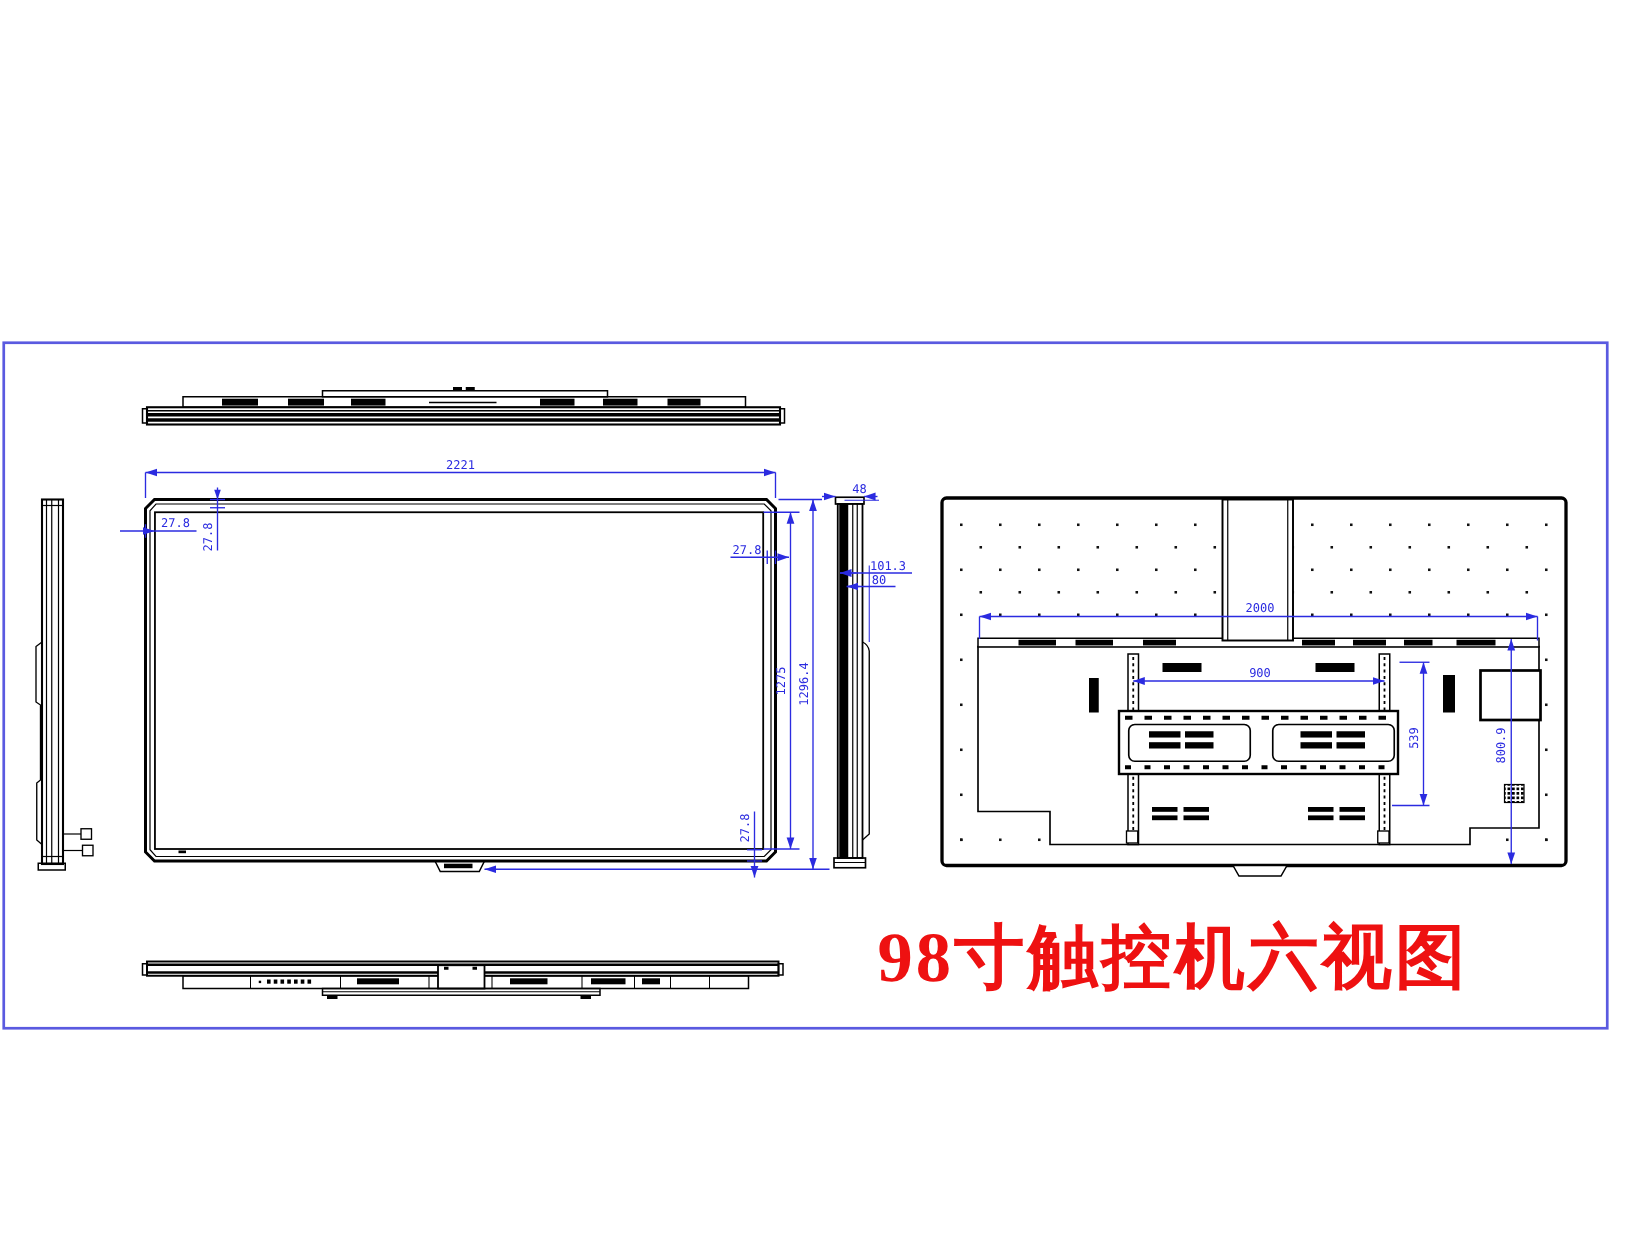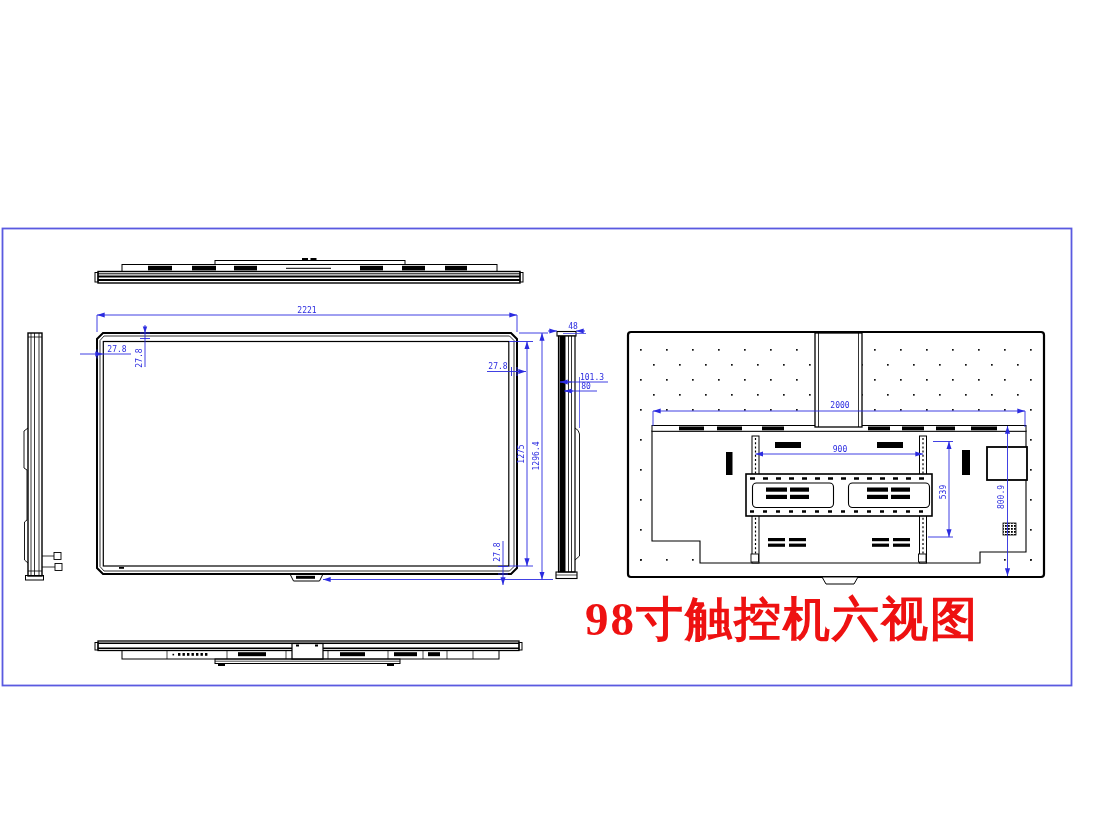--- a/index.html
+++ b/index.html
@@ -1,20 +1,20 @@
 <!DOCTYPE html>
 <html><head>
 <meta charset="utf-8">
 <style>
   html,body{margin:0;padding:0;background:#ffffff;}
   .page{position:relative;width:1095px;height:705px;background:#fff;overflow:hidden;
         font-family:"Liberation Sans","DejaVu Sans",sans-serif;}
   svg{position:absolute;left:0;top:0;}
   .dwg-title{
-    position:absolute;left:585px;top:594px;width:440px;
+    position:absolute;left:585px;top:614px;width:440px;
     font-family:"Liberation Serif","DejaVu Serif",serif;
     font-weight:bold;font-size:47px;line-height:1.1;letter-spacing:2px;
     color:#ee1111;white-space:nowrap;
   }
   text.dim{
     font-family:"DejaVu Sans Mono","Liberation Mono",monospace;
     font-size:8px;fill:#2b2be0;
   }
 </style>
 </head>

